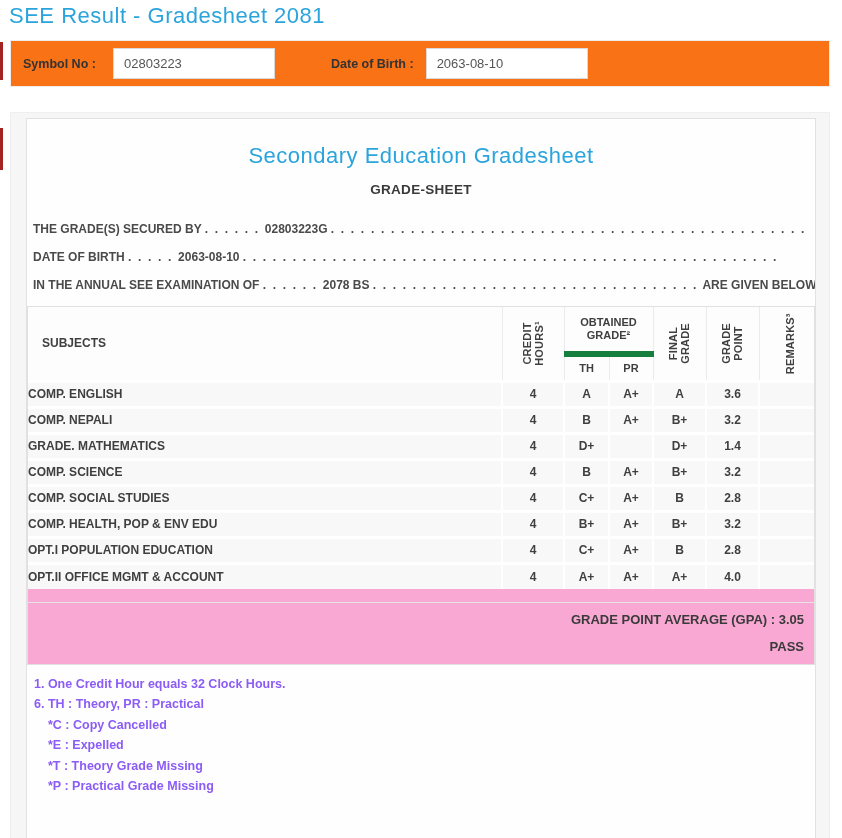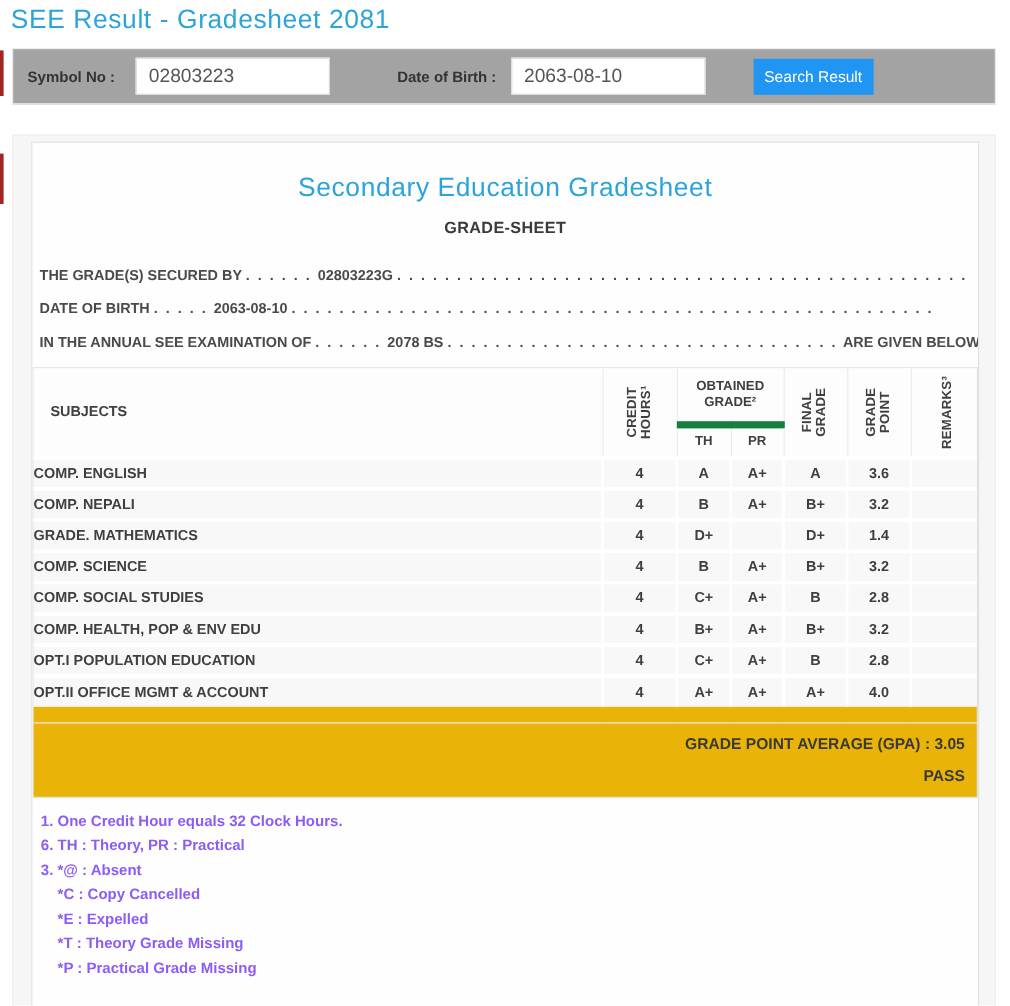--- a/index.html
+++ b/index.html
@@ -14,29 +14,29 @@
     font-size:22px; font-weight:normal; color:#2ba4dc; letter-spacing:0.5px;
   }
 
   .edge-sliver { position:absolute; left:0; width:3px; background:#a42422; }
   .sliver-1 { top:42px; height:38px; }
   .sliver-2 { top:128px; height:42px; }
 
   
   .form-panel {
     position:absolute; left:10px; top:40px; width:820px; height:47px;
-    background:#a3a3a3; border:1px solid #ececec;
+    background:#f97316; border:1px solid #ececec;
     display:flex; align-items:center; padding-left:12px;
   }
   .form-label { font-size:12.5px; font-weight:bold; color:#333; white-space:nowrap; }
   .lbl-symbol { width:82px; }
   .lbl-dob { margin-left:56px; }
   .form-input {
     width:162px; height:31px; border:1px solid #d9d9d9; background:#fff;
-    font-family:"Liberation Sans", sans-serif; font-size:16px; color:#555;
+    font-family:"Liberation Sans", sans-serif; font-size:13px; color:#555;
     padding-left:10px; outline:none;
   }
   .inp-symbol { margin-left:8px; }
   .inp-dob { margin-left:12px; }
   .search-btn {
     margin-left:40px; width:100px; height:30px; border:none; cursor:pointer;
     background:#2095f2; color:#fff; font-family:"Liberation Sans", sans-serif;
     font-size:13px;
   }
 
@@ -95,21 +95,21 @@
   th.h-sub { height:27px; }
   thead tr.subhead th { border-left:1px solid #ebebeb; }
 
   tbody.rows td {
     height:26px; background:#f8f8f8; border-top:3px solid #ffffff;
     font-size:12px; font-weight:bold; color:#3f3f3f; text-align:center;
     border-left:2px solid #ffffff; overflow:hidden; white-space:nowrap;
   }
   tbody.rows td.subject { text-align:left; border-left:none; }
 
-  tbody.summary td { background:#eab308;padding-left:48px; }
+  tbody.summary td { background:#f9a8d4;padding-left:48px; }
   td.spacer { height:13px; }
   td.summary-cell {
     border-top:1px solid #e4e4e4; text-align:right; padding:9px 10px 10px 0;
   }
   .gpa-line { font-size:13px; font-weight:bold; color:#3a3a3a; }
   .pass-line { margin-top:12px; font-size:13px; font-weight:bold; color:#3a3a3a; }
 
   
   .footnotes { margin-top:9px; padding-left:7px; }
   .footnote { font-size:12.5px; font-weight:bold; color:#8b5cf6; line-height:20.5px; white-space:nowrap; }
@@ -121,21 +121,20 @@
 <h1 class="page-title">SEE Result - Gradesheet 2081</h1>
 
 <div class="edge-sliver sliver-1"></div>
 <div class="edge-sliver sliver-2"></div>
 
 <div class="form-panel">
   <span class="form-label lbl-symbol">Symbol No :</span>
   <input class="form-input inp-symbol" type="text" value="02803223" style="">
   <span class="form-label lbl-dob">Date of Birth :</span>
   <input class="form-input inp-dob" type="text" value="2063-08-10" style="">
-  <button class="search-btn">Search Result</button>
 </div>
 
 <div class="outer-panel">
   <div class="card">
 
     <div class="exam-title">Secondary Education Gradesheet</div>
     <div class="sheet-title">GRADE-SHEET</div>
 
     <div class="info-lines">
       <div class="info-line">THE GRADE(S) SECURED BY .  .  .  .  .  .  02803223G .  .  .  .  .  .  .  .  .  .  .  .  .  .  .  .  .  .  .  .  .  .  .  .  .  .  .  .  .  .  .  .  .  .  .  .  .  .  .  .  .  .  .  .  .  .  .  .</div>
@@ -256,21 +255,20 @@
               <div class="pass-line">PASS</div>
             </td>
           </tr>
         </tbody>
       </table>
     </div>
 
     <div class="footnotes">
         <div class="footnote">1. One Credit Hour equals 32 Clock Hours.</div>
         <div class="footnote">6. TH : Theory, PR : Practical</div>
-        <div class="footnote">3. *@ : Absent</div>
         <div class="footnote indent">*C : Copy Cancelled</div>
         <div class="footnote indent">*E : Expelled</div>
         <div class="footnote indent">*T : Theory Grade Missing</div>
         <div class="footnote indent">*P : Practical Grade Missing</div>
       </div>
 
   </div>
 </div>
 
 </body></html>

